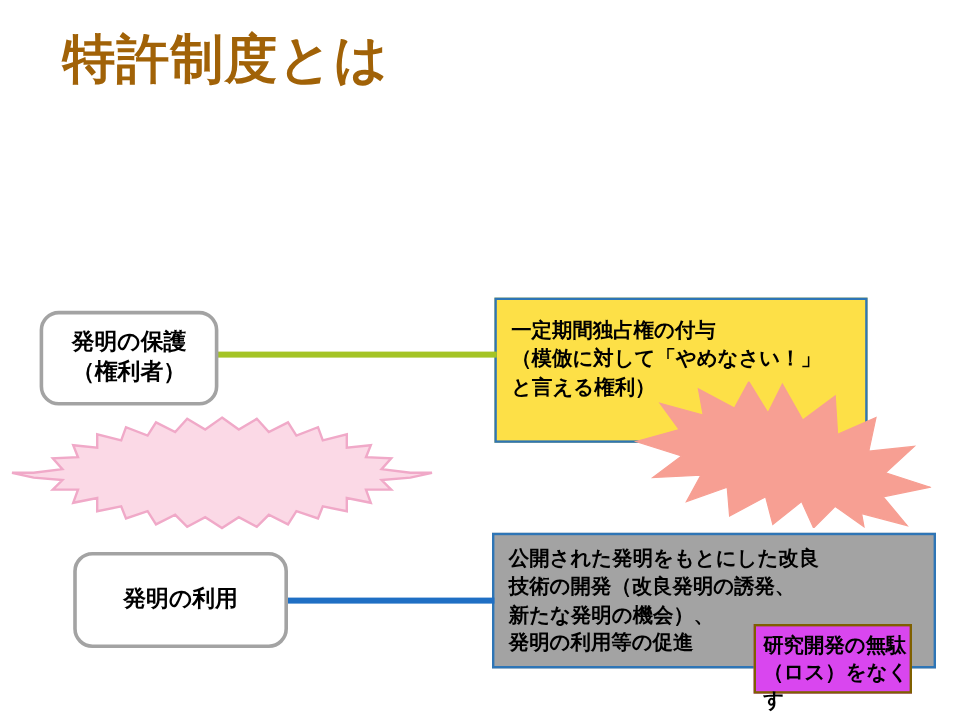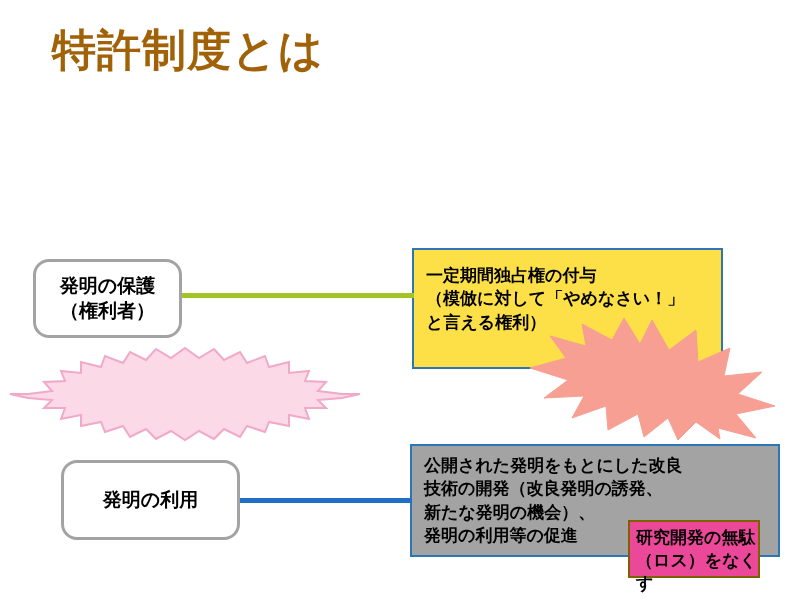--- a/index.html
+++ b/index.html
@@ -137,21 +137,21 @@
     padding-top: 8px;
   }
 
   
   #box-waste {
     position: absolute;
     left: 628px;
     top: 520px;
     width: 132px;
     height: 58px;
-    background: #ec4899;
+    background: #d946ef;
     border: 2px solid #7f6000;
     box-sizing: border-box;
     font-size: 17px;
     font-weight: 700;
     color: #000000;
     line-height: 1.35;
     white-space: pre-line;
     padding: 5px 0 0 6px;
     z-index: 7;
   }

